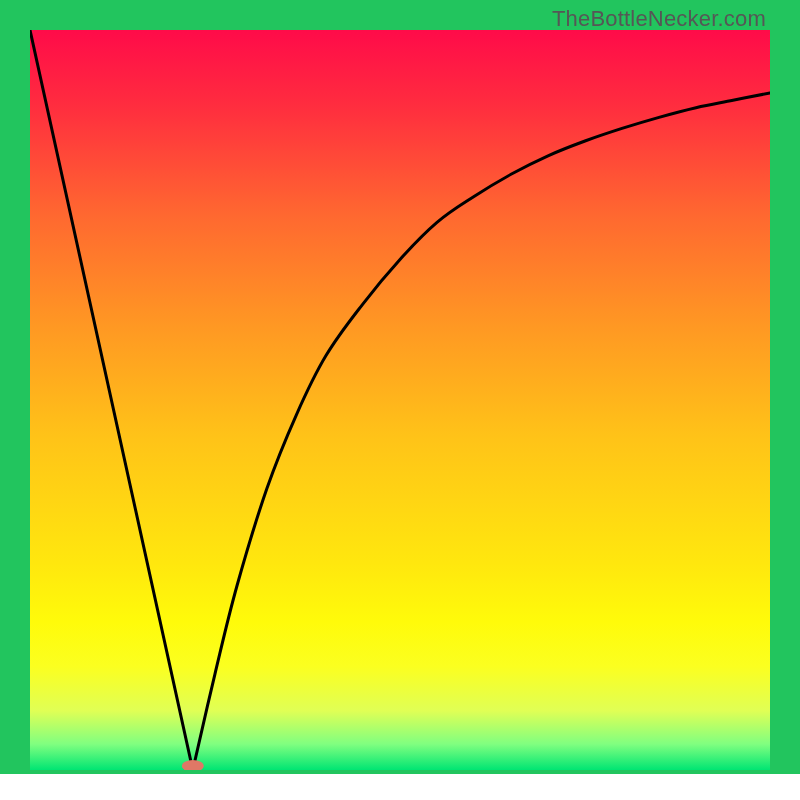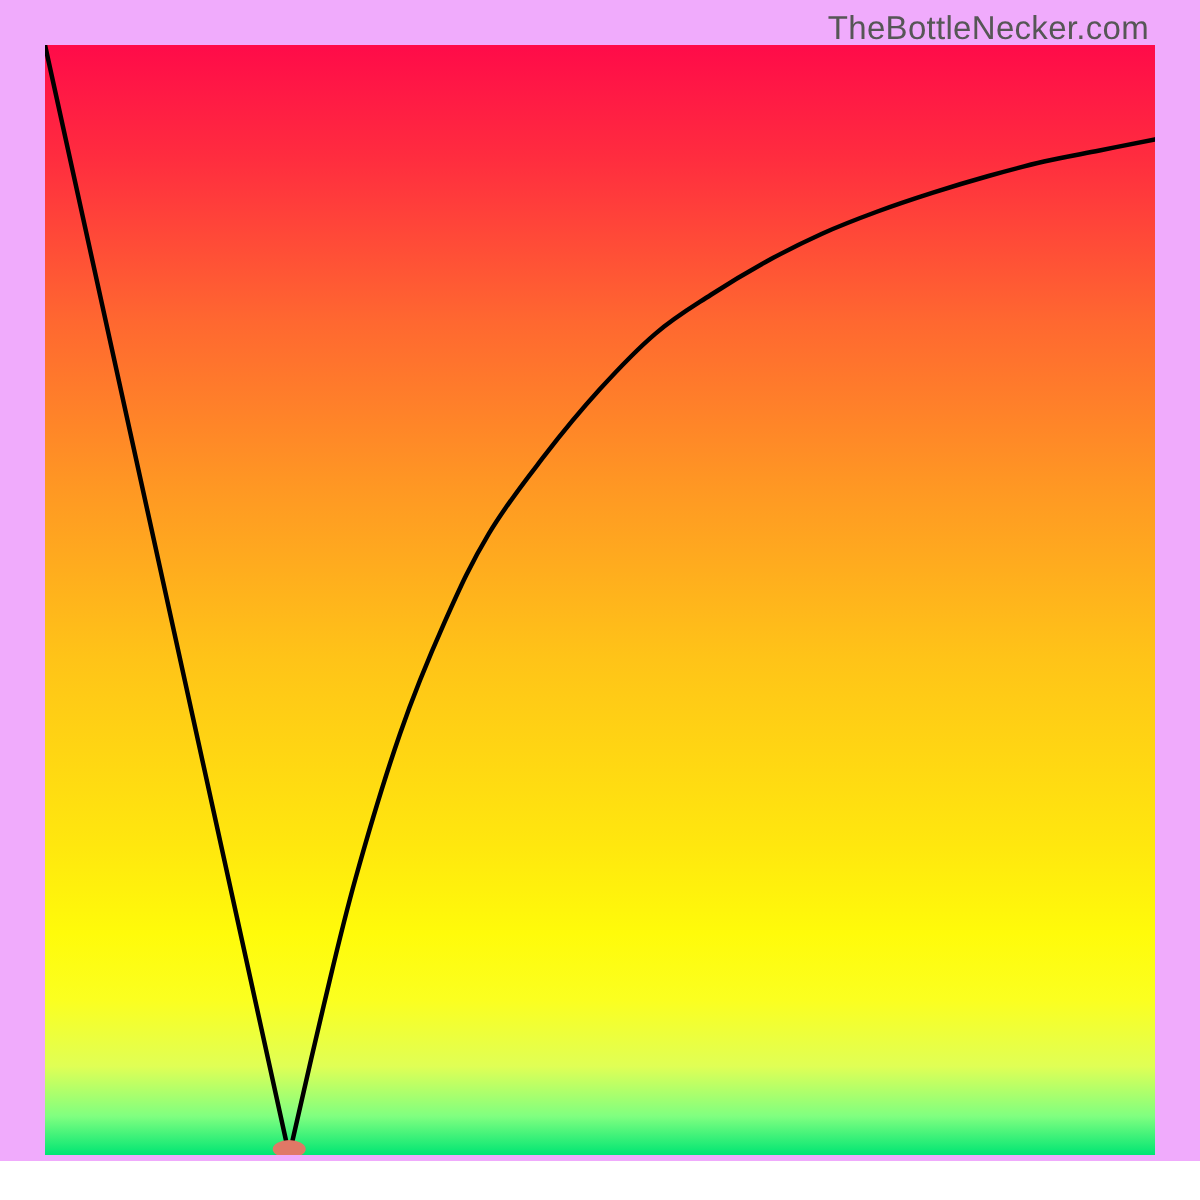--- a/index.html
+++ b/index.html
@@ -1,20 +1,20 @@
 <!DOCTYPE html>
 <html><head>
 <meta charset="utf-8">
 <style>
   * { margin: 0; padding: 0; box-sizing: border-box; }
   html, body { width: 800px; height: 800px; overflow: hidden; }
   .container {
     width: 800px;
     height: 774px;
-    background: #f0abfc;
+    background: #22c55e;
     position: relative;
   }
   .plot-area {
     position: absolute;
     left: 30px;
     top: 30px;
     width: 740px;
     height: 740px;
   }
   .watermark {

